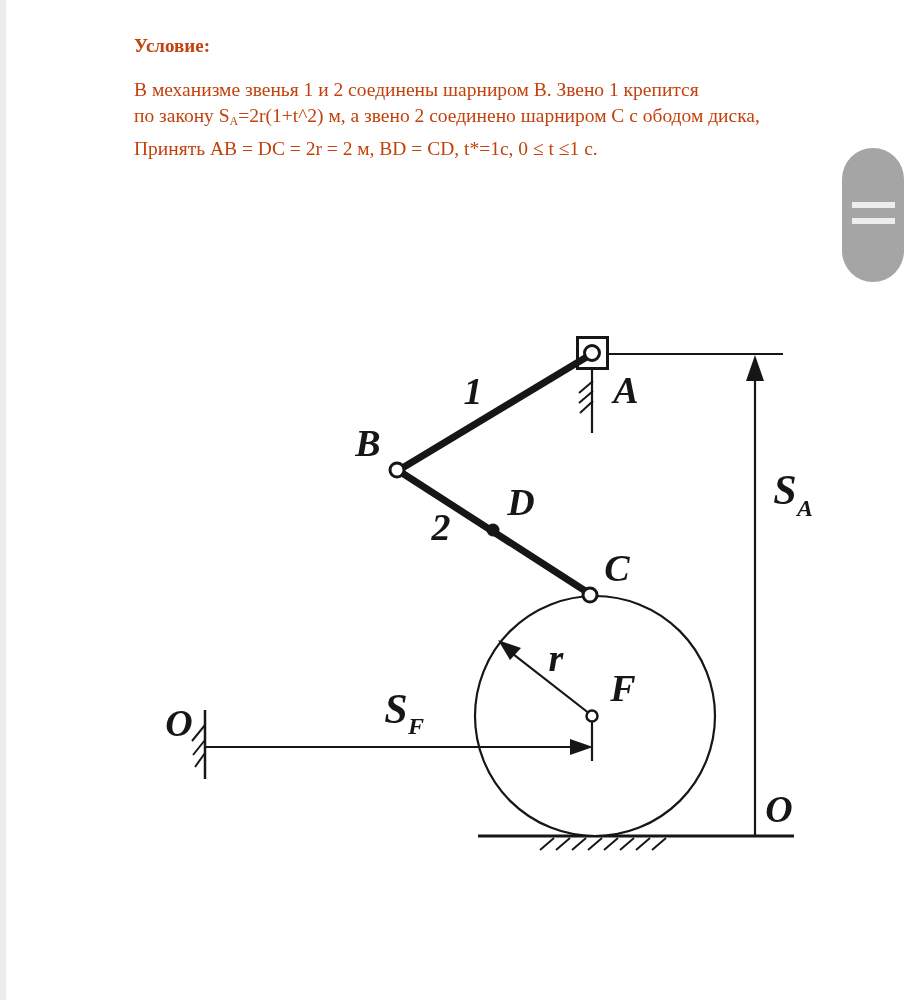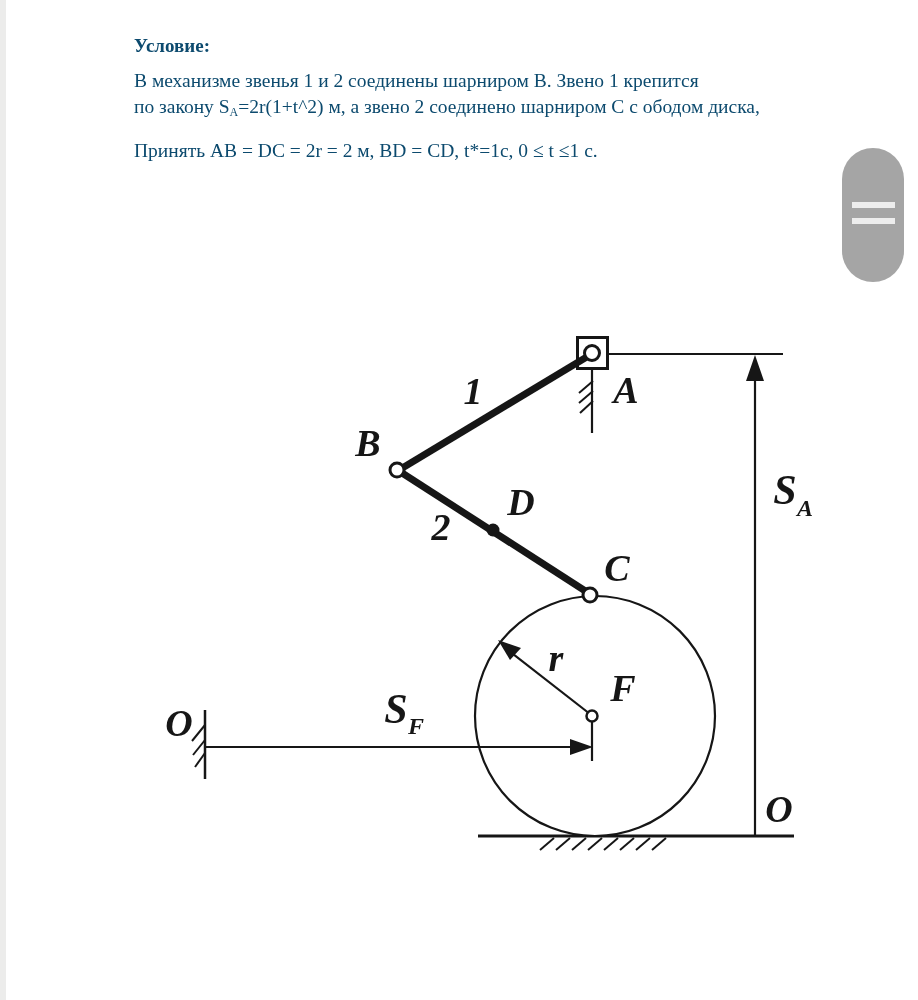--- a/index.html
+++ b/index.html
@@ -10,33 +10,33 @@
     position: relative;
     overflow: hidden;
   }
   .left-strip {
     position: absolute; left: 0; top: 0;
     width: 6px; height: 1000px;
     background: #ececeb;
   }
   .textblock {
     position: absolute; left: 134px; top: 34px;
-    width: 726px; color: #0c4a6e;
+    width: 726px; color: #c2410c;
   }
   .title {
     font-weight: bold;
     font-size: 19px;
     line-height: 24px;
   }
   .para {
-    margin-top: 10px;
+    margin-top: 19px;
     font-size: 19.5px;
     line-height: 26px;
   }
-  .p2 { margin-top: 16px; }
+  .p2 { margin-top: 5px; }
   .subsm {
     font-size: 12px;
     position: relative; top: 3px;
   }
   .menu-pill {
     position: absolute; left: 842px; top: 148px;
     width: 62px; height: 134px;
     border-radius: 31px;
     background: #a5a5a5;
     cursor: pointer;

